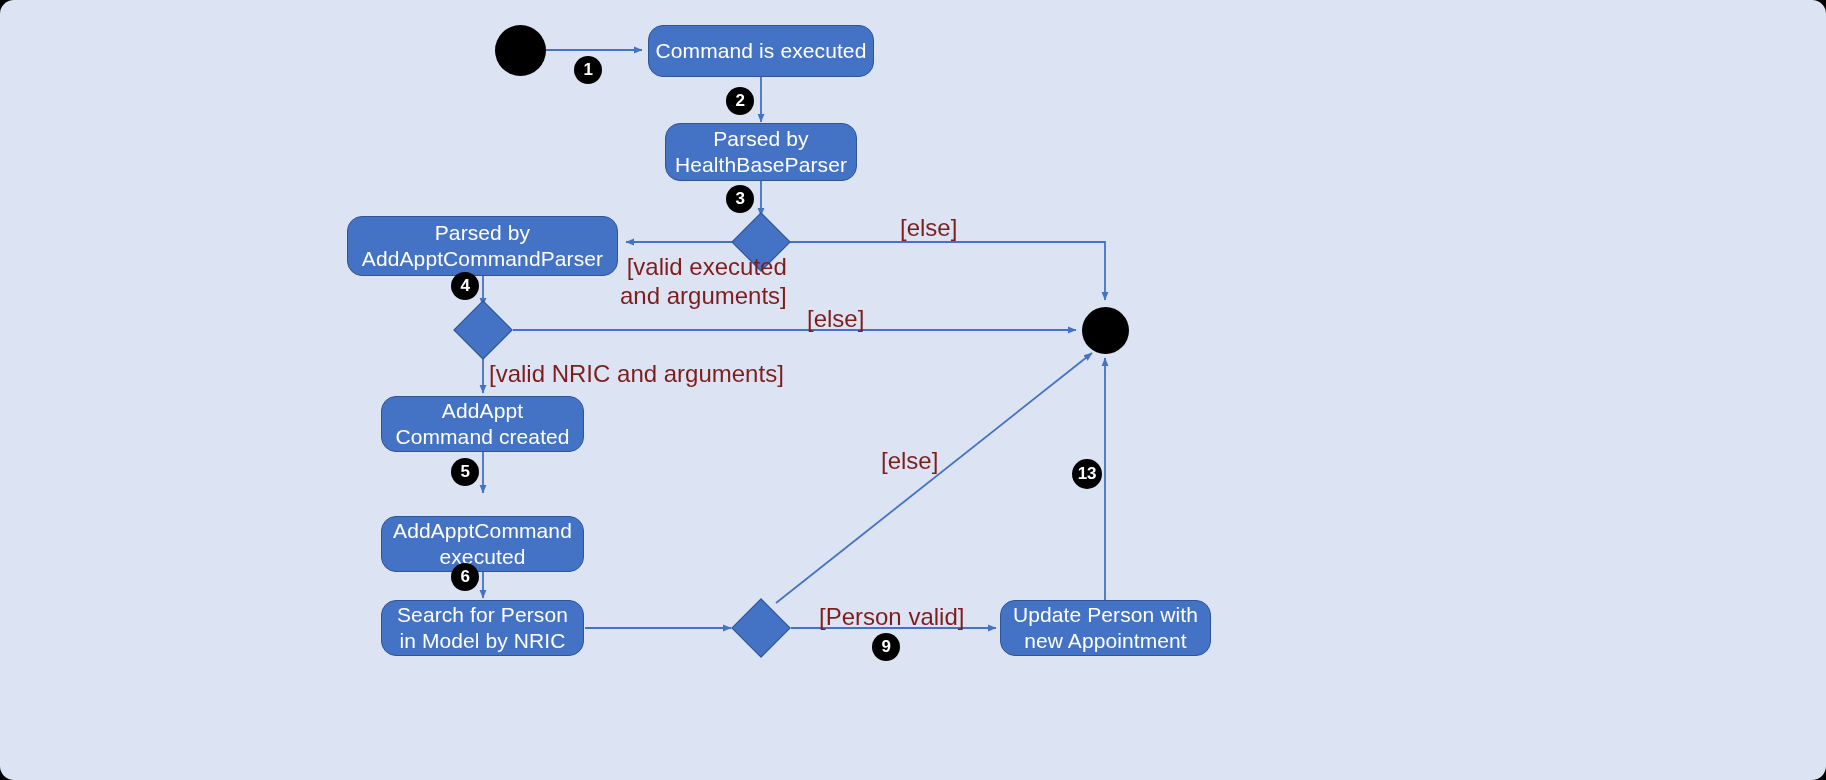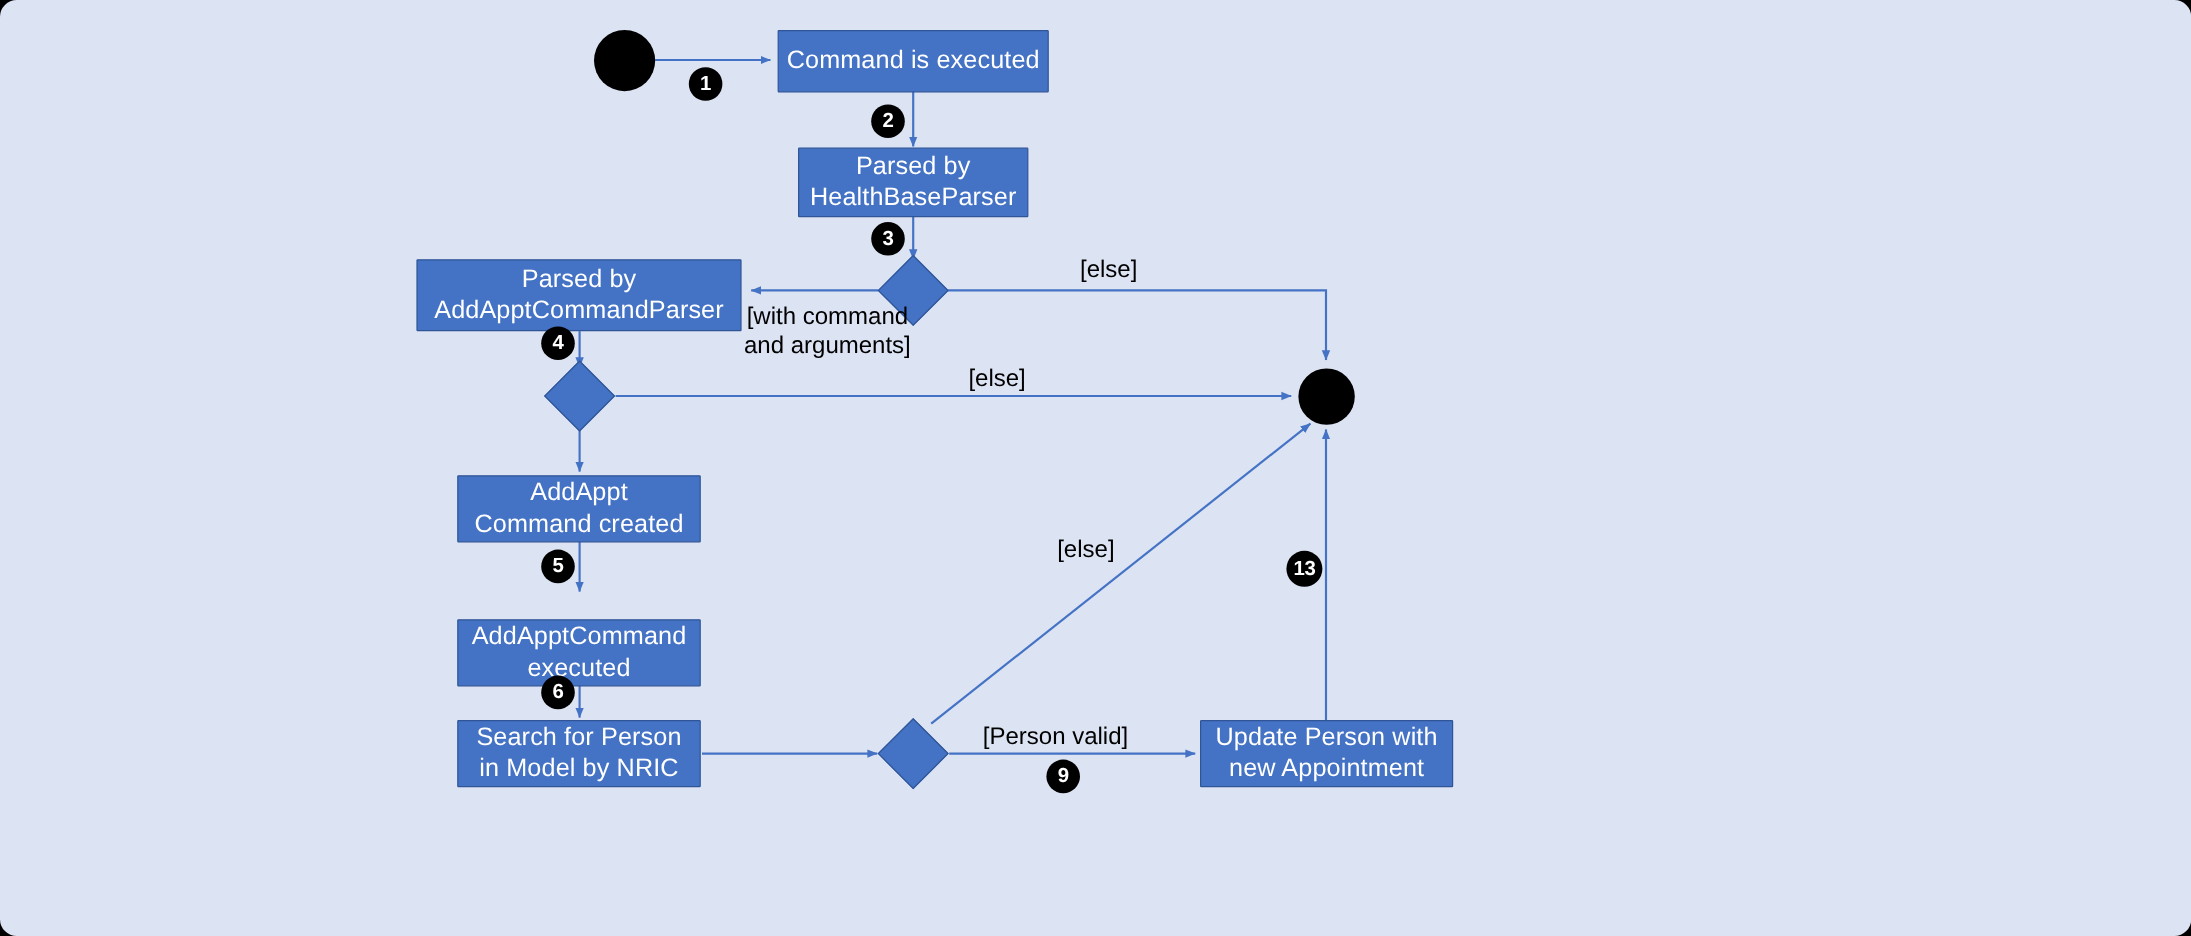--- a/index.html
+++ b/index.html
@@ -20,21 +20,21 @@
     position: absolute;
     left: 0; top: 0;
     width: 1826px;
     height: 780px;
   }
   .node {
     position: absolute;
     box-sizing: border-box;
     background: #4472c4;
     border: 1.5px solid #2f5597;
-    border-radius: 1px;
+    border-radius: 15px;
     color: #ffffff;
     display: flex;
     align-items: center;
     justify-content: center;
     text-align: center;
     font-size: 21px;
     line-height: 1.22;
     letter-spacing: 0.1px;
     white-space: pre-line;
     padding: 2px 6px;
@@ -58,25 +58,25 @@
     color: #ffffff;
     display: flex;
     align-items: center;
     justify-content: center;
     font-size: 17px;
     font-weight: bold;
     letter-spacing: -0.3px;
   }
   .edge-label {
     position: absolute;
-    color: #000000;
-    font-size: 20px;
+    color: #7f1d1d;
+    font-size: 24px;
     line-height: 1.22;
     white-space: pre-line;
-    text-align: center;
+    text-align: right;
   }
 </style>
 </head>
 <body>
 
 <div id="canvas">
 
   <svg id="svg-layer" viewBox="0 0 1826 780" xmlns="http://www.w3.org/2000/svg">
     <defs>
       <marker id="arrow" markerWidth="9" markerHeight="9" refX="8.2" refY="4.1" orient="auto" markerUnits="userSpaceOnUse">
@@ -137,25 +137,26 @@
 
   <div class="node" style="left:381px; top:600px; width:203px; height:56px;">Search for Person
 in Model by NRIC</div>
 
   <div class="diamond" style="left:740px; top:221px; width:42px; height:42px;"></div>
   <div class="diamond" style="left:462px; top:309px; width:42px; height:42px;"></div>
   <div class="diamond" style="left:740px; top:607px; width:42px; height:42px;"></div>
 
   <div class="edge-label" style="left:900px; top:213px;">[else]</div>
 
-  <div class="edge-label" style="left:620px; top:252px;">[with command
+  <div class="edge-label" style="left:620px; top:252px;">[valid executed
 and arguments]</div>
 
   <div class="edge-label" style="left:807px; top:304px;">[else]</div>
 
+  <div class="edge-label" style="left:489px; top:359px;">[valid NRIC and arguments]</div>
 
   <div class="edge-label" style="left:881px; top:446px;">[else]</div>
 
   <div class="edge-label" style="left:819px; top:602px;">[Person valid]</div>
 
   <div class="badge" style="left:574px; top:56px; width:28px; height:28px;">1</div>
   <div class="badge" style="left:726px; top:87px; width:28px; height:28px;">2</div>
   <div class="badge" style="left:726px; top:185px; width:28px; height:28px;">3</div>
   <div class="badge" style="left:451px; top:272px; width:28px; height:28px;">4</div>
   <div class="badge" style="left:451px; top:458px; width:28px; height:28px;">5</div>

